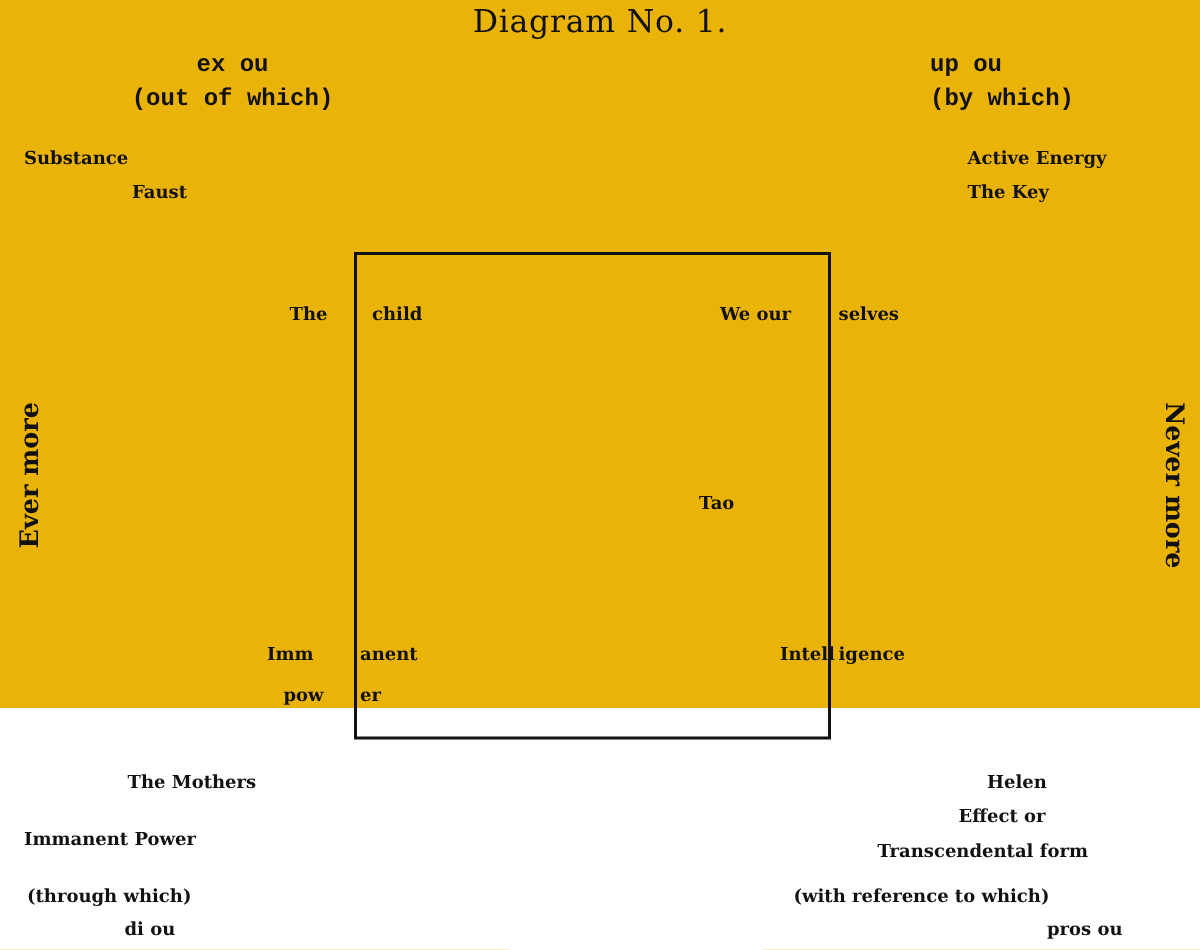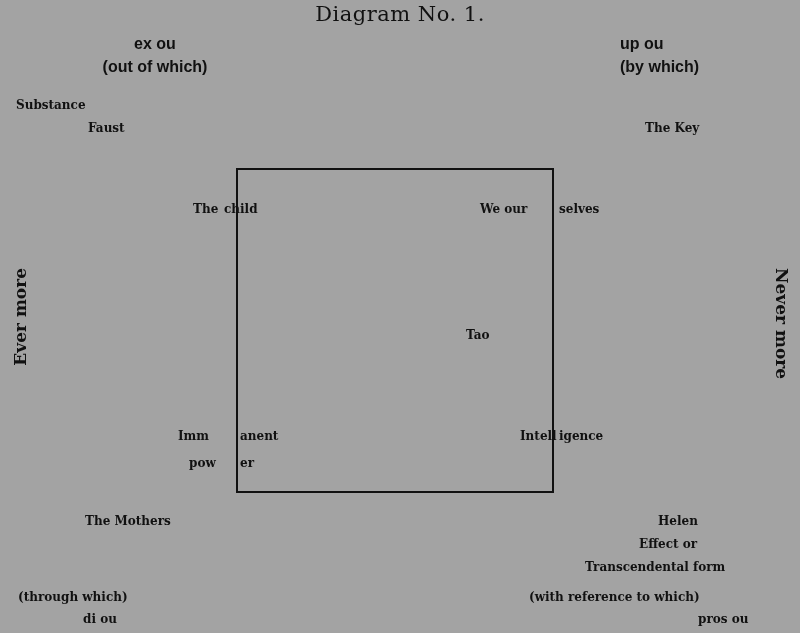--- a/index.html
+++ b/index.html
@@ -10,22 +10,22 @@
   body {
     width: 800px;
     height: 633px;
     font-family: "DejaVu Serif", serif;
     color: #111111;
     overflow: hidden;
   }
   #page {
     position: relative;
     width: 800px;
-    height: 633px;
-    background: #a3a3a3;
+    height: 472px;
+    background: #eab308;
   }
 
   .title {
     position: absolute;
     top: 2px;
     left: 0;
     width: 800px;
     text-align: center;
     font-size: 21px;
     letter-spacing: 0.5px;
@@ -63,21 +63,21 @@
   }
   .vert.left {
     transform: rotate(180deg);
   }
 
   .corner-block {
     position: absolute;
     white-space: nowrap;
   }
   .corner-block div {
-    font-family: Liberation Sans, sans-serif;
+    font-family: Liberation Mono, monospace;
     font-weight: bold;
     font-size: 16px;
     line-height: 23px;
   }
 </style>
 </head>
 <body>
 
 <div id="page">
 
@@ -87,45 +87,47 @@
     <div>ex ou</div>
     <div>(out of which)</div>
   </div>
   <div class="txt" style="left:16px; top:94px;">Substance</div>
   <div class="txt" style="left:88px; top:117px;">Faust</div>
 
   <div class="corner-block" style="left:620px; top:32px; width:175px; text-align:left;">
     <div>up ou</div>
     <div>(by which)</div>
   </div>
+  <div class="txt" style="left:645px; top:94px;">Active Energy</div>
   <div class="txt" style="left:645px; top:117px;">The Key</div>
 
   <div class="vert left" style="left:10px; top:268px;">Ever more</div>
 
   <div class="vert" style="left:772px; top:268px;">Never more</div>
 
   <div id="square"></div>
 
   <div class="txt" style="left:193px; top:198px;">The</div>
-  <div class="txt" style="left:224px; top:198px;">child</div>
+  <div class="txt" style="left:248px; top:198px;">child</div>
 
   <div class="txt" style="left:480px; top:198px;">We our</div>
   <div class="txt" style="left:559px; top:198px;">selves</div>
 
   <div class="txt" style="left:466px; top:324px;">Tao</div>
 
   <div class="txt" style="left:178px; top:425px;">Imm</div>
   <div class="txt" style="left:240px; top:425px;">anent</div>
   <div class="txt" style="left:189px; top:452px;">pow</div>
   <div class="txt" style="left:240px; top:452px;">er</div>
 
   <div class="txt" style="left:500px; top:425px;margin-left:20px;">Intell</div>
   <div class="txt" style="left:559px; top:425px;">igence</div>
 
   <div class="txt" style="left:85px; top:510px;">The Mothers</div>
+  <div class="txt" style="left:16px; top:548px;">Immanent Power</div>
   <div class="txt" style="left:18px; top:586px;">(through which)</div>
   <div class="txt" style="left:83px; top:608px;">di ou</div>
 
   <div class="txt" style="left:658px; top:510px;">Helen</div>
   <div class="txt" style="left:639px; top:533px;">Effect or</div>
   <div class="txt" style="left:585px; top:556px;">Transcendental form</div>
   <div class="txt" style="left:529px; top:586px;">(with reference to which)</div>
   <div class="txt" style="left:698px; top:608px;">pros ou</div>
 
 </div>

